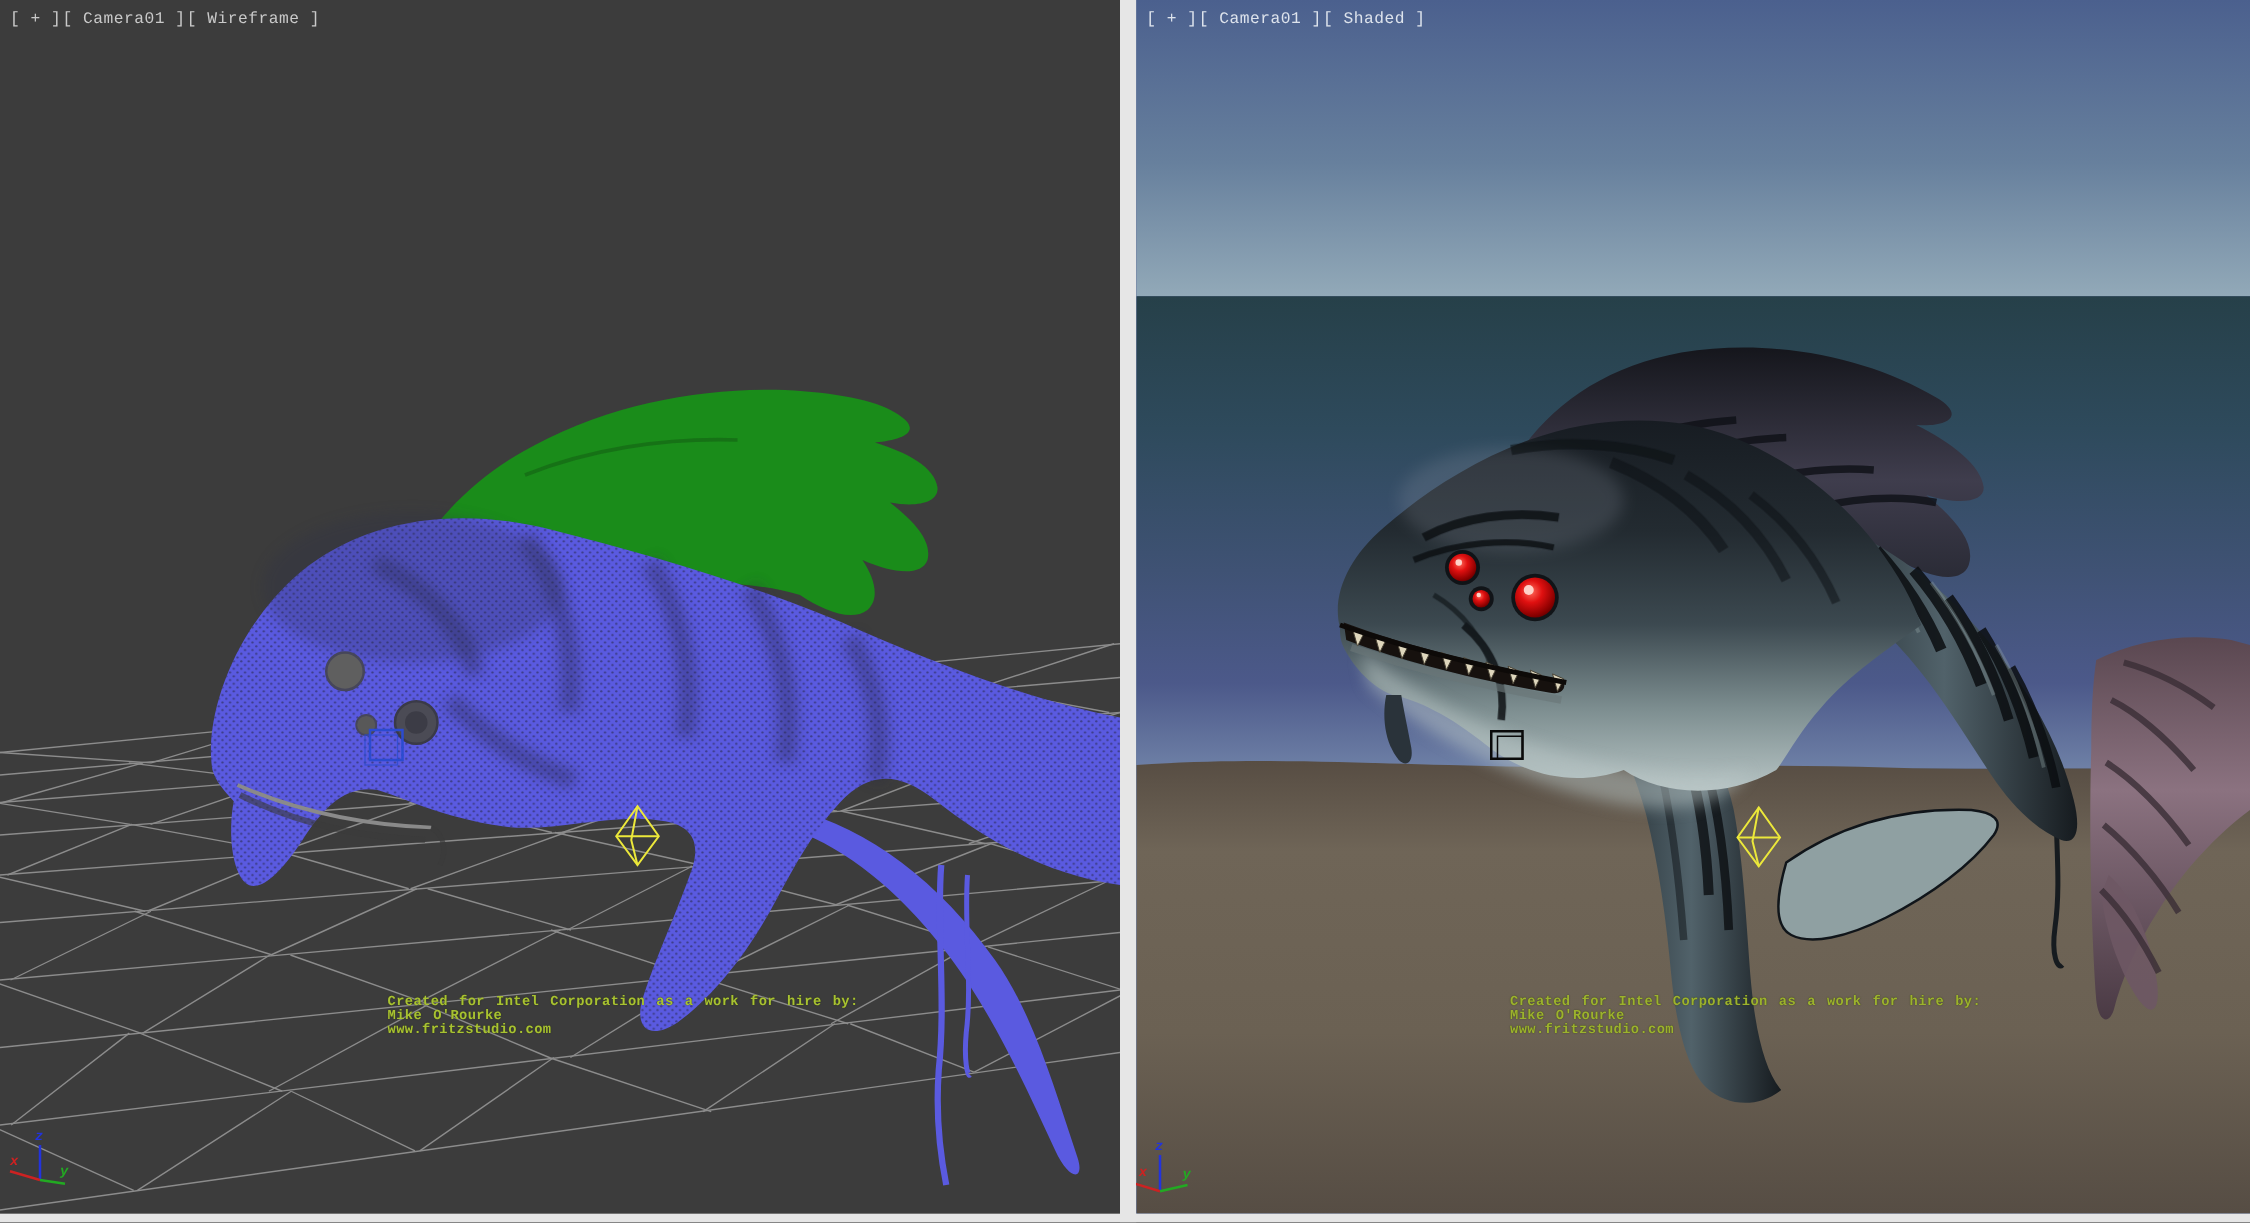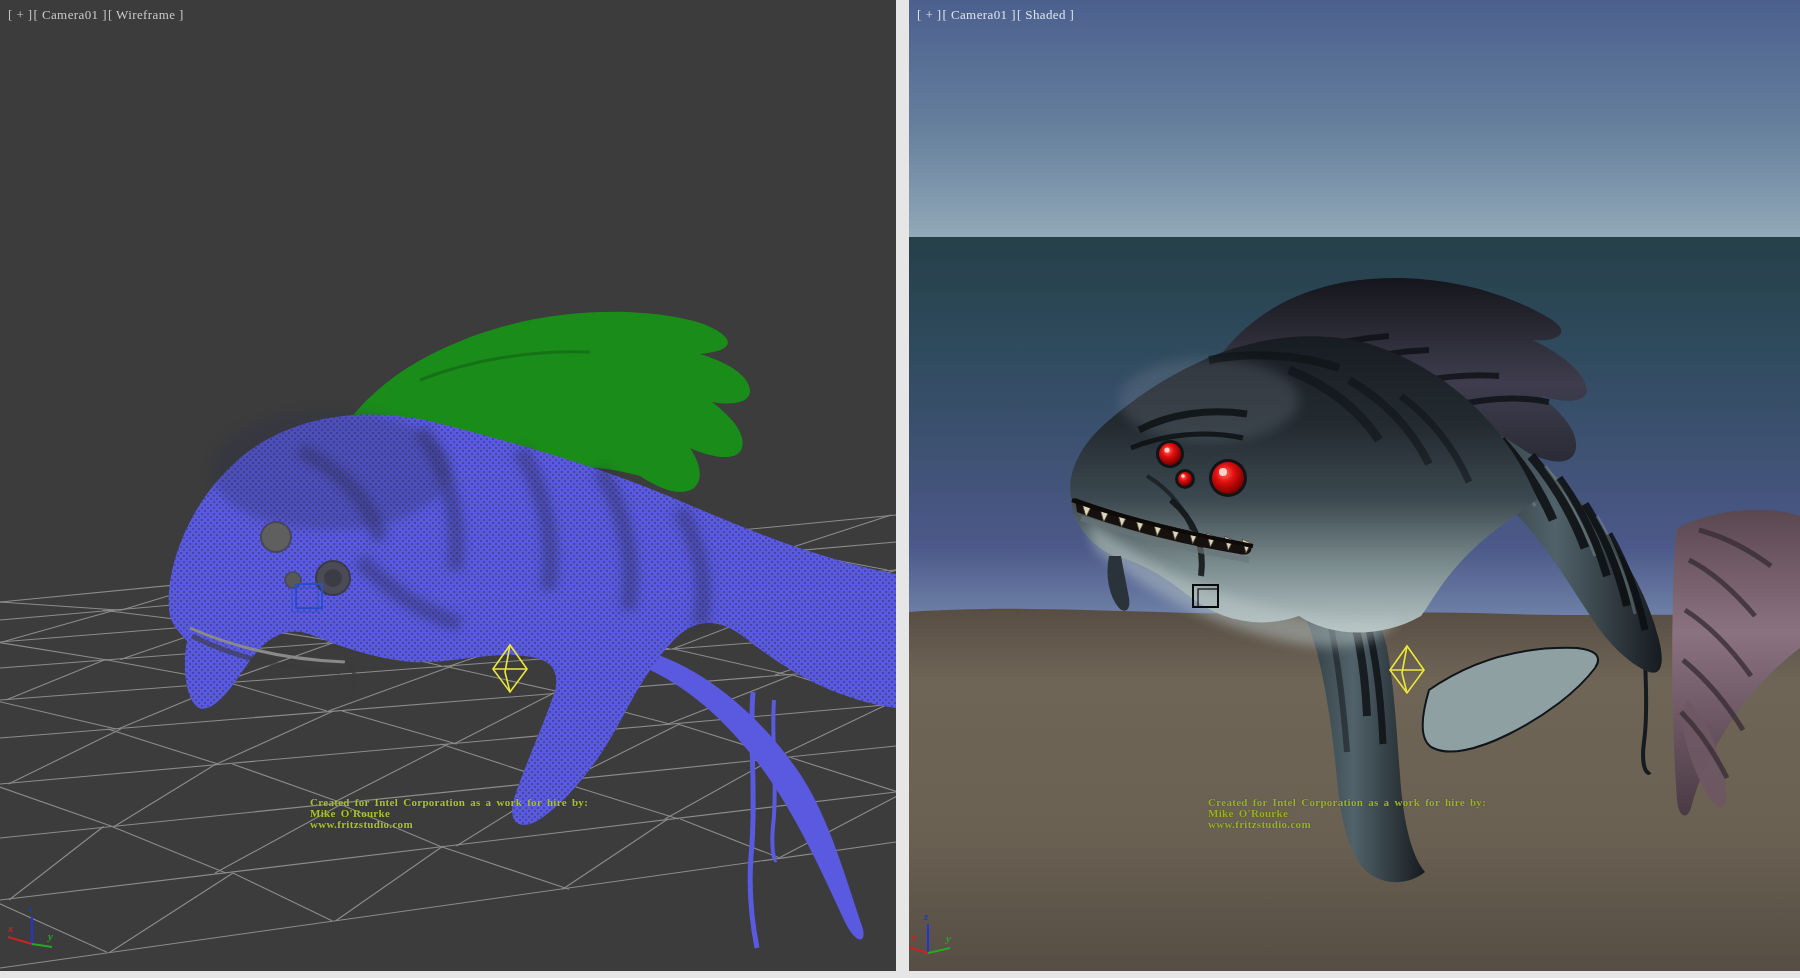--- a/index.html
+++ b/index.html
@@ -1,17 +1,17 @@
 <!DOCTYPE html>
 <html><head>
 <meta charset="utf-8">
 <style>
   html,body{margin:0;padding:0;background:#222;}
   #stage{position:relative;width:1800px;height:978px;background:#e6e6e6;overflow:hidden;
-         font-family:Liberation Serif, serif;}
+         font-family:Liberation Mono, monospace;}
   .viewport{position:absolute;top:0;height:971px;overflow:hidden;}
   #vpL{left:0;width:896px;background:#3c3c3c;}
   #vpR{left:909px;width:891px;background:#4b608e;}
   .vp-svg{position:absolute;left:0;top:0;width:100%;height:100%;display:block;}
   .vp-label{position:absolute;left:8px;top:7px;font-size:13px;letter-spacing:.4px;
             user-select:none;white-space:nowrap;z-index:5;}
   #vpL .vp-label{color:#c9c9c9;}
   #vpR .vp-label{color:#dde3ec;}
   .vp-label .seg{cursor:pointer;margin-right:1px;}
   .watermark{position:absolute;z-index:4;font-size:11px;line-height:11px;font-weight:bold;

